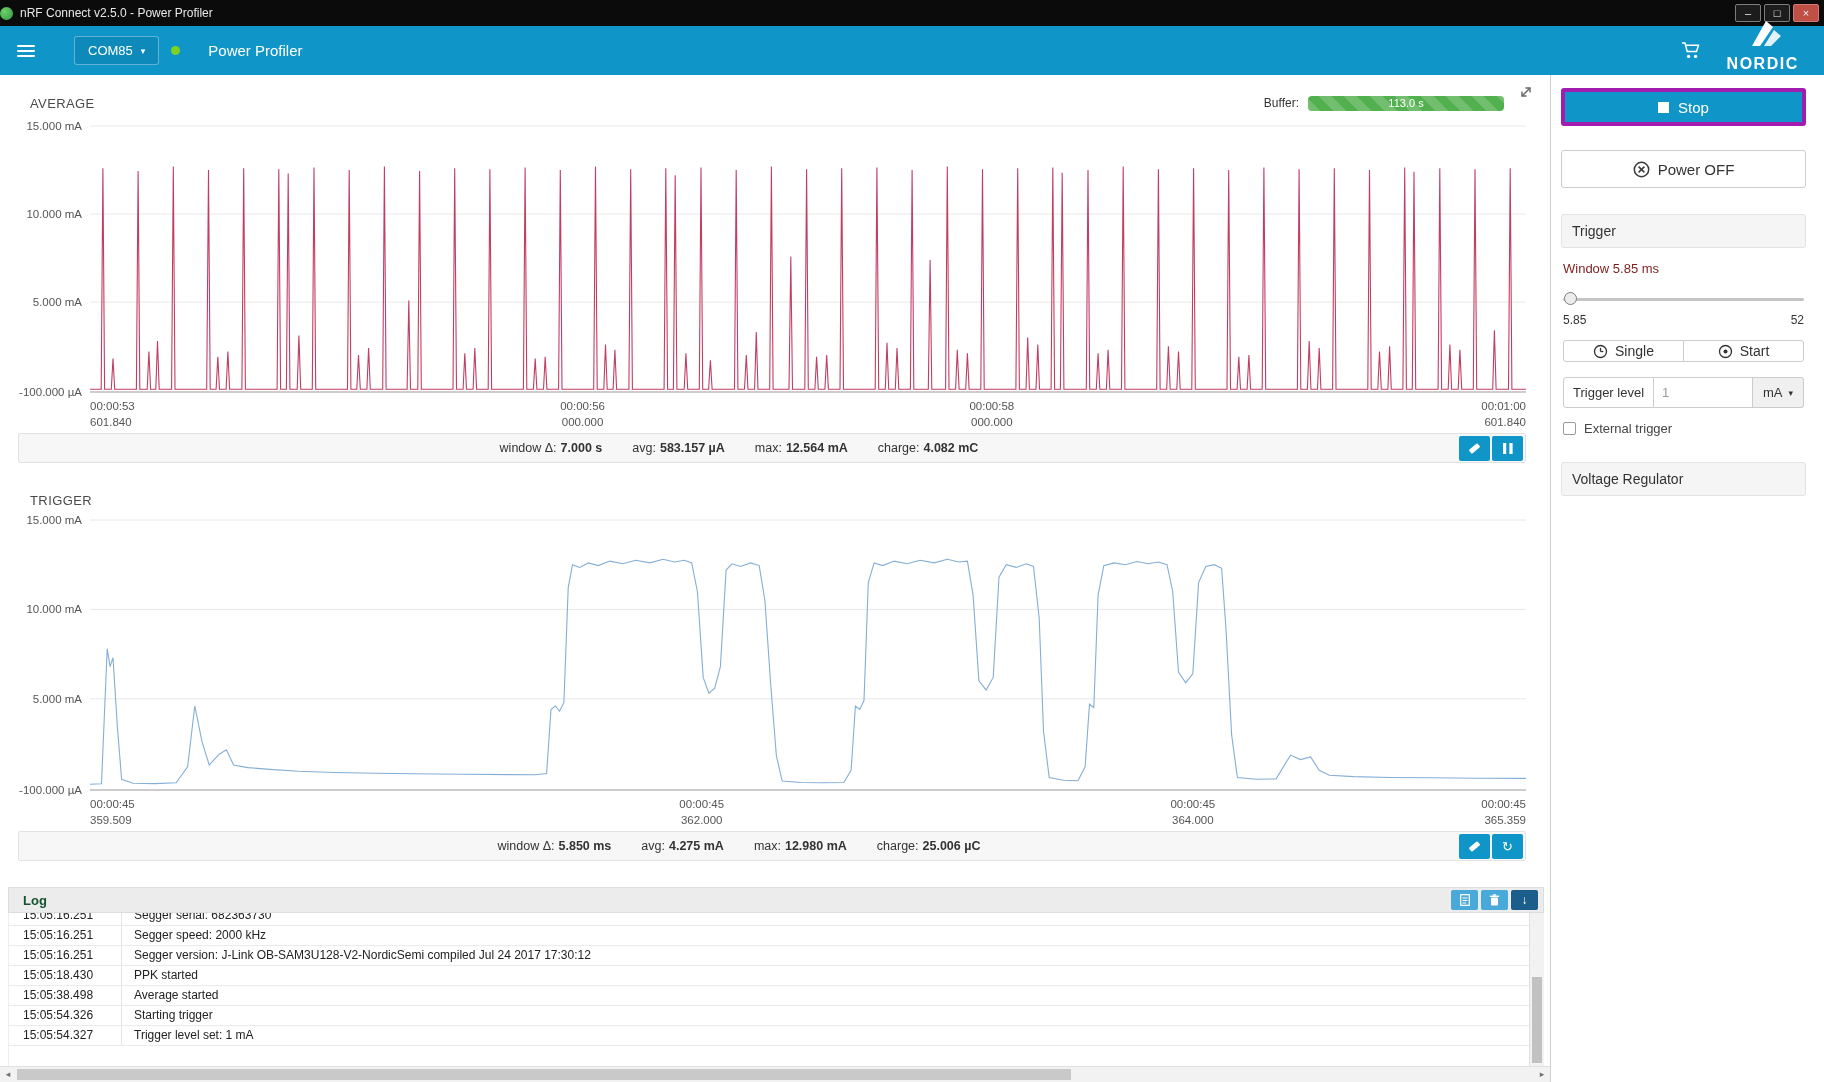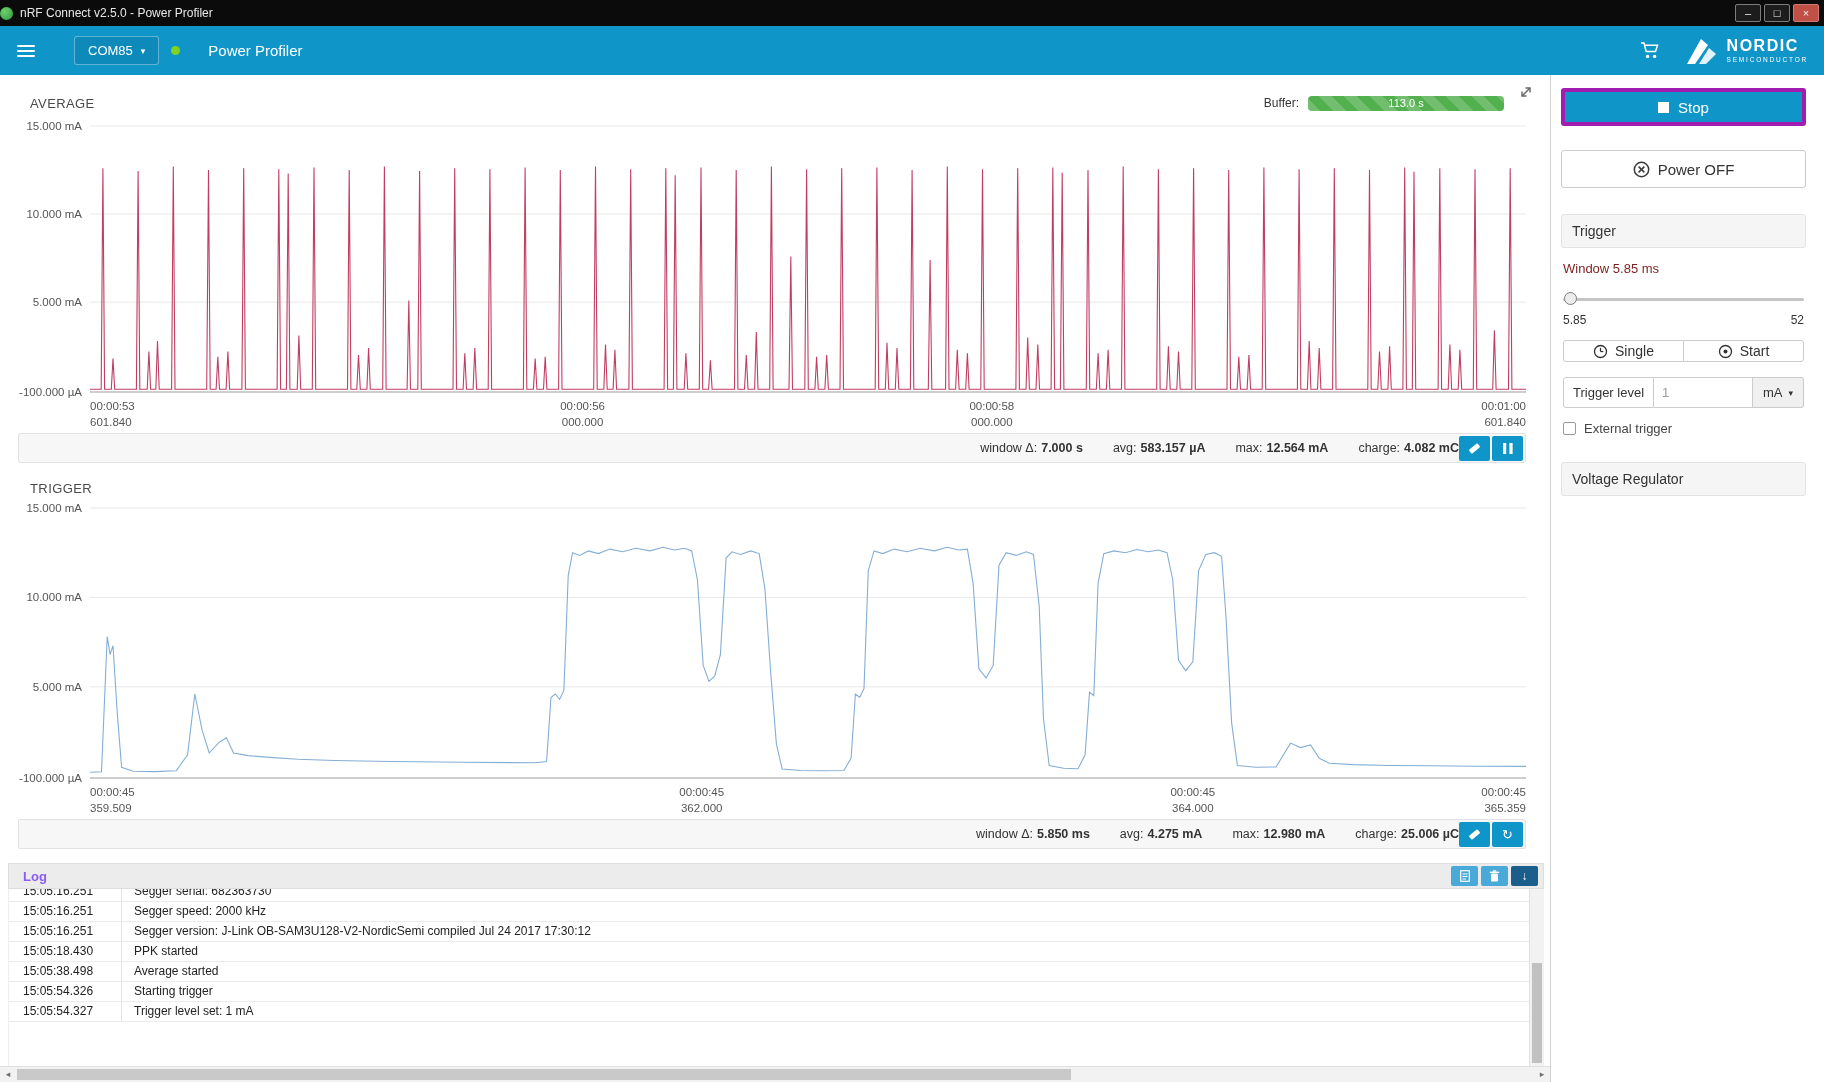--- a/index.html
+++ b/index.html
@@ -25,64 +25,64 @@
               align-items:center; justify-content:center; gap:3px; cursor:pointer; }
   .menu-btn i { display:block; width:18px; height:2px; background:#fff; border-radius:1px; }
   .device-select { margin-left:22px; display:flex; align-items:center; gap:8px; padding:6px 13px;
                    border:1px solid rgba(255,255,255,.35); border-radius:3px; background:rgba(0,0,0,.07);
                    font-size:13px; cursor:pointer; }
   .device-caret { font-size:9px; }
   .status-dot { width:9px; height:9px; border-radius:50%; background:#7ed321; margin-left:12px; }
   .app-title { margin-left:28px; font-size:15px; }
   .appbar-spacer { flex:1; }
   .cart-btn { background:none; border:none; margin-right:26px; cursor:pointer; display:flex; align-items:center; }
-  .brand { display:flex; align-items:center; gap:9px; margin-right:16px; }
+  .brand { display:flex; align-items:center; gap:9px; margin-right:16px;flex-direction:column; }
   .brand-text { display:flex; flex-direction:column; line-height:1; }
   .brand-name { font-size:16px; font-weight:bold; letter-spacing:1.5px; }
   .brand-sub { font-size:6.5px; letter-spacing:1.8px; margin-top:3px; }
 
   
   .content { flex:1; display:flex; min-height:0; }
   .main { flex:1; min-width:0; display:flex; flex-direction:column; padding:8px 6px 0 8px; position:relative; }
   .expand-btn { position:absolute; top:6px; right:10px; width:22px; height:22px; background:none; border:none; cursor:pointer; }
 
   .sec-head { height:28px; margin:6px 14px 0 22px; display:flex; align-items:center; }
   .sec-title { font-size:13px; color:#4a4a4a; letter-spacing:.4px; }
   .sec-spacer { flex:1; }
   .buffer-wrap { display:flex; align-items:center; gap:9px; margin-right:26px; font-size:12px; color:#333; }
   .progress { width:196px; height:15px; border-radius:4px; overflow:hidden; background:#e7e7e7; }
   .progress-fill { width:100%; height:100%; background:var(--buffer-green);
     background-image:repeating-linear-gradient(45deg, rgba(255,255,255,.18) 0 9px, rgba(255,255,255,0) 9px 18px);
     color:#fff; font-size:11px; text-align:center; line-height:15px; }
 
-  .chart-block { margin:8px 18px 0 10px; }
+  .chart-block { margin:8px 18px 12px 10px; }
   .chart-area { display:flex; }
   .ygutter { width:72px; position:relative; flex:none; }
   .ytick { position:absolute; right:8px; transform:translateY(-50%); font-size:11.5px; color:#555; white-space:nowrap; }
   .plot { flex:1; position:relative; min-width:0; }
   .plot-avg { height:268px; }
   .plot-trig { height:272px; }
   .xlabels { position:relative; height:36px; margin-left:72px; font-size:11.5px; color:#555; }
   .xtick { position:absolute; top:5px; line-height:1.4; white-space:nowrap; }
 
   .statsbar { height:30px; margin-top:4px; background:#f7f7f7; border:1px solid #e2e2e2; border-radius:2px;
               display:flex; align-items:center; }
-  .stats-items { flex:1; display:flex; justify-content:flex-end; gap:30px; font-size:12.5px; color:#333; }
+  .stats-items { flex:1; display:flex; justify-content:center; gap:30px; font-size:12.5px; color:#333; }
   .stat-item b { margin-left:4px; }
   .stats-buttons { display:flex; gap:2px; margin-right:2px; }
   .chart-btn { width:31px; height:25px; background:var(--accent); border:none; border-radius:2px; color:#fff;
                display:flex; align-items:center; justify-content:center; font-size:13px; cursor:pointer; }
 
   .trig-label-row { height:20px; margin:16px 0 0 22px; }
 
   
   .log { flex:1; min-height:0; display:flex; flex-direction:column; margin-top:14px; }
   .log-header { height:26px; flex:none; background:#ececec; border:1px solid #ddd; display:flex; align-items:center;
                 padding:0 5px 0 14px; }
-  .log-title { font-size:13px; font-weight:bold; color:#8b5cf6; }
+  .log-title { font-size:13px; font-weight:bold; color:#14532d; }
   .log-btns { margin-left:auto; display:flex; gap:3px; }
   .log-btn { width:27px; height:20px; border:none; border-radius:2px; color:#fff; display:flex; align-items:center;
              justify-content:center; font-size:12px; cursor:pointer; }
   .log-btn.light { background:#49a9d9; }
   .log-btn.dark { background:#1b5e8c; }
   .log-body { flex:1; min-height:0; display:flex; overflow:hidden; border-left:1px solid #eee; }
   .log-rows { flex:1; margin-top:-7px; min-width:0; }
   .log-row { display:flex; height:20px; line-height:19px; border-bottom:1px solid #ebebeb; font-size:12px; color:#222; }
   .log-time { width:112px; padding-left:14px; flex:none; }
   .log-msg { flex:1; padding-left:12px; border-left:1px solid #e5e5e5; white-space:nowrap; overflow:hidden; }

